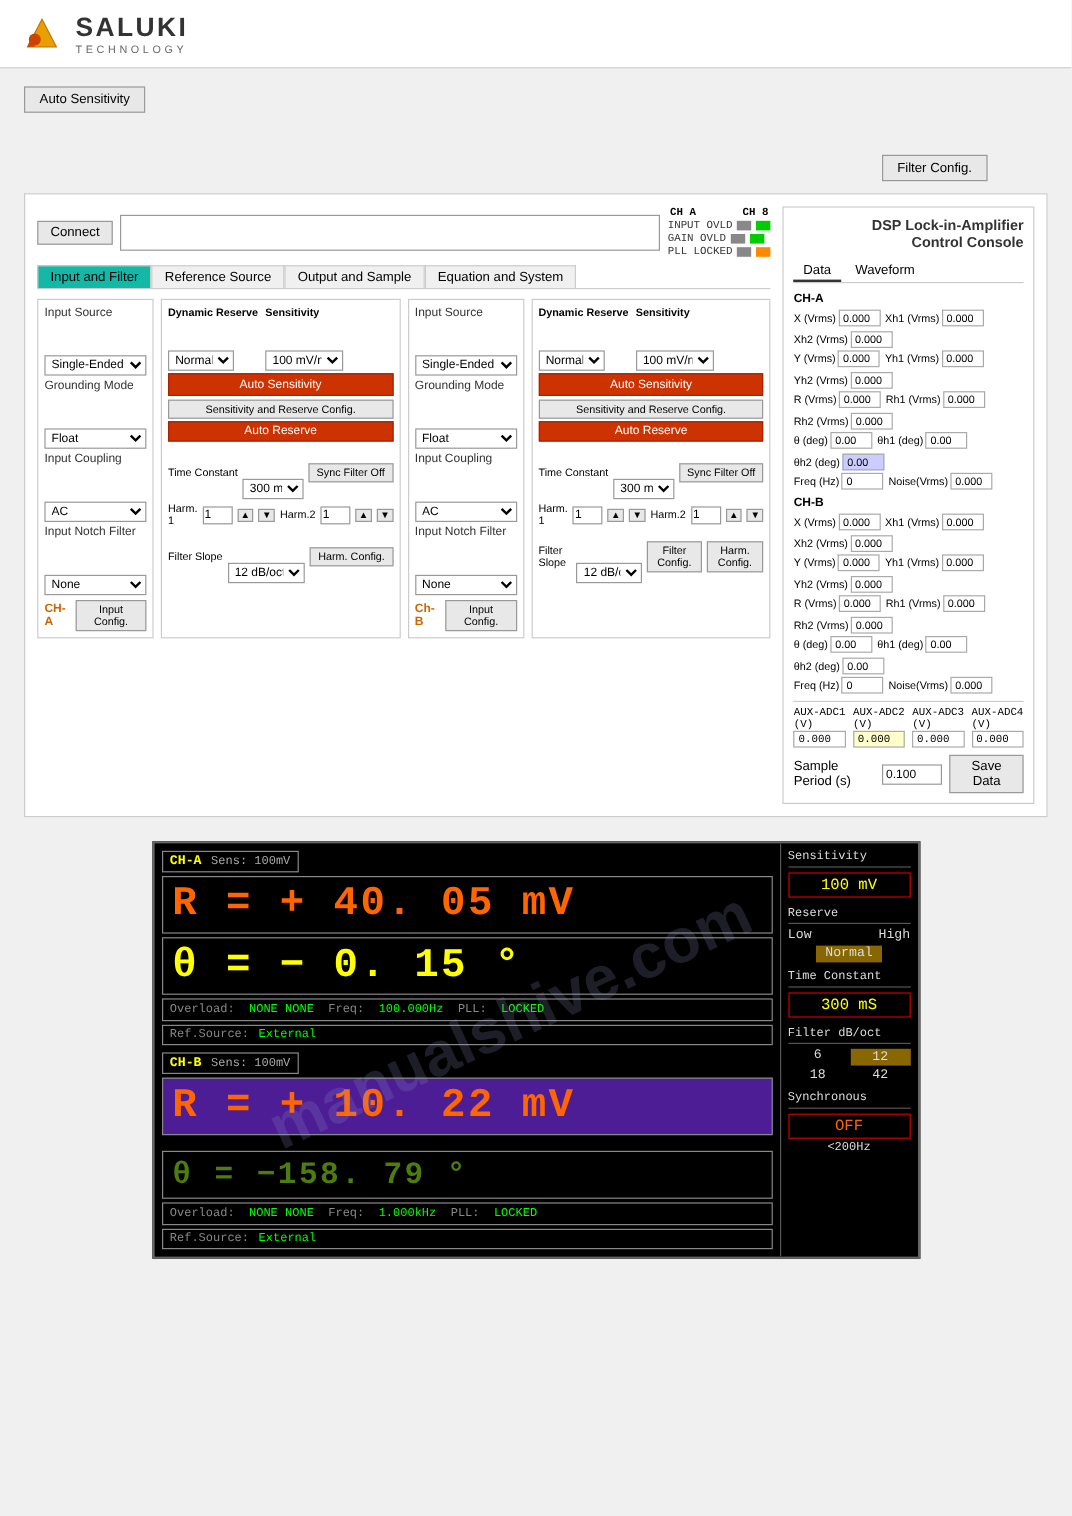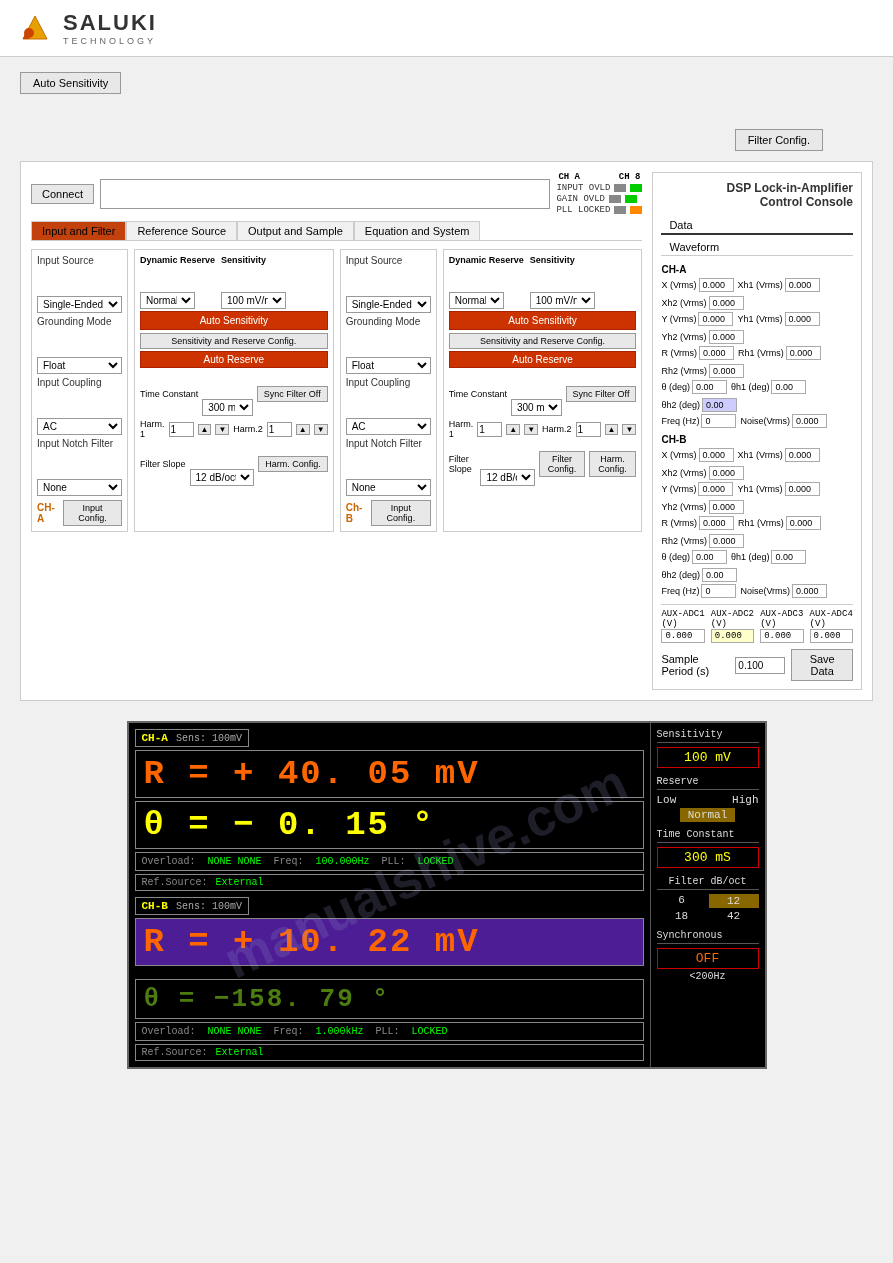--- a/index.html
+++ b/index.html
@@ -32,36 +32,36 @@
     .display-box { flex: 1; height: 30px; border: 1px solid #999; background: white; }
     .status-row { display: flex; align-items: center; gap: 4px; font-size: 9px; }
     .status-led { width: 12px; height: 8px; }
     .led-green { background: #00cc00; }
     .led-orange { background: #ff8800; }
     .led-gray { background: #888; }
 
     
     .tabs { display: flex; border-bottom: 1px solid #ccc; margin-bottom: 8px; }
     .tab { padding: 3px 10px; font-size: 11px; background: #f0f0f0; border: 1px solid #ccc; border-bottom: none; cursor: pointer; }
-    .tab.active { background: #c2410c; }
+    .tab.active { background: #14b8a6; }
 
     .field-row { display: flex; align-items: center; gap: 4px; margin-bottom: 3px; }
     .field-label { font-size: 10px; color: #333; min-width: 70px; }
     .field-select { font-size: 10px; border: 1px solid #999; background: white; padding: 1px; flex: 1; margin-top: 27px; }
     .big-btn { background: #cc3300; color: white; border: 1px solid #aa2200; padding: 3px 8px; font-size: 10px; cursor: pointer; width: 100%; margin-bottom: 3px; }
     .sens-reserve-btn { background: #e8e8e8; border: 1px solid #999; padding: 2px 6px; font-size: 9px; cursor: pointer; width: 100%; margin-bottom: 2px; }
     .harm-input { width: 25px; font-size: 10px; border: 1px solid #999; background: white; padding: 1px; }
     .spin-btn { font-size: 8px; border: 1px solid #999; background: #e8e8e8; padding: 0 2px; cursor: pointer; }
     .sync-btn { background: #e8e8e8; border: 1px solid #999; padding: 2px 6px; font-size: 9px; cursor: pointer; }
     .harm-conf-btn { background: #e8e8e8; border: 1px solid #999; padding: 2px 6px; font-size: 9px; cursor: pointer; }
     .filter-conf-btn { background: #e8e8e8; border: 1px solid #999; padding: 2px 6px; font-size: 9px; cursor: pointer; }
 
     
     .dsp-title { text-align: right; font-size: 12px; font-weight: bold; color: #333; margin-bottom: 8px; }
-    .data-tabs { display: flex; gap: 4px; margin-bottom: 8px; border-bottom: 1px solid #ccc; flex-direction: column; }
+    .data-tabs { display: flex; gap: 4px; margin-bottom: 8px; border-bottom: 1px solid #ccc; }
     .data-tab { padding: 2px 8px; font-size: 11px; cursor: pointer; }
     .data-tab.active { border-bottom: 2px solid #333; }
     .dcell { display: flex; align-items: center; gap: 2px; font-size: 9px; }
     .dval { border: 1px solid #aaa; background: white; padding: 1px 3px; min-width: 35px; font-size: 9px; }
     .dval-blue { background: #ccccff; }
 
     .aux-row { display: flex; gap: 6px; margin-top: 4px; border-top: 1px solid #ccc; padding-top: 4px; }
     .aux-cell { display: flex; flex-direction: column; font-size: 9px; font-family: Liberation Mono, monospace; }
     .aux-val { border: 1px solid #aaa; background: white; padding: 1px 3px; min-width: 40px; }
     .aux-val-yellow { background: #ffffcc; }
@@ -553,21 +553,21 @@
             <span style="color:#dddddd; font-size:11px; font-family:'Courier New'; background:#886600; padding:1px 8px;">Normal</span>
           </div>
         </div>
 
         <div style="margin-bottom:8px;">
           <div style="color:#dddddd; font-size:10px; font-family:'Courier New'; border-bottom:1px solid #555; padding-bottom:2px; margin-bottom:4px;">Time Constant</div>
           <div style="border:1px solid #cc0000; color:#ffff00; font-size:13px; font-family:'Courier New'; text-align:center; padding:2px 4px; background:black;">300 mS</div>
         </div>
 
         <div style="margin-bottom:8px;">
-          <div style="color:#dddddd; font-size:10px; font-family:'Courier New'; border-bottom:1px solid #555; padding-bottom:2px; margin-bottom:4px;text-align:center;">Filter dB/oct</div>
+          <div style="color:#dddddd; font-size:10px; font-family:'Courier New'; border-bottom:1px solid #555; padding-bottom:2px; margin-bottom:4px;">Filter dB/oct</div>
           <div style="display:grid; grid-template-columns:1fr 1fr; gap:2px;">
             <span style="color:#dddddd; font-size:11px; font-family:'Courier New'; text-align:center;">6</span>
             <span style="color:#dddddd; font-size:11px; font-family:'Courier New'; text-align:center; background:#886600; padding:1px;">12</span>
             <span style="color:#dddddd; font-size:11px; font-family:'Courier New'; text-align:center;">18</span>
             <span style="color:#dddddd; font-size:11px; font-family:'Courier New'; text-align:center;">42</span>
           </div>
         </div>
 
         <div>
           <div style="color:#dddddd; font-size:10px; font-family:'Courier New'; border-bottom:1px solid #555; padding-bottom:2px; margin-bottom:4px;">Synchronous</div>

